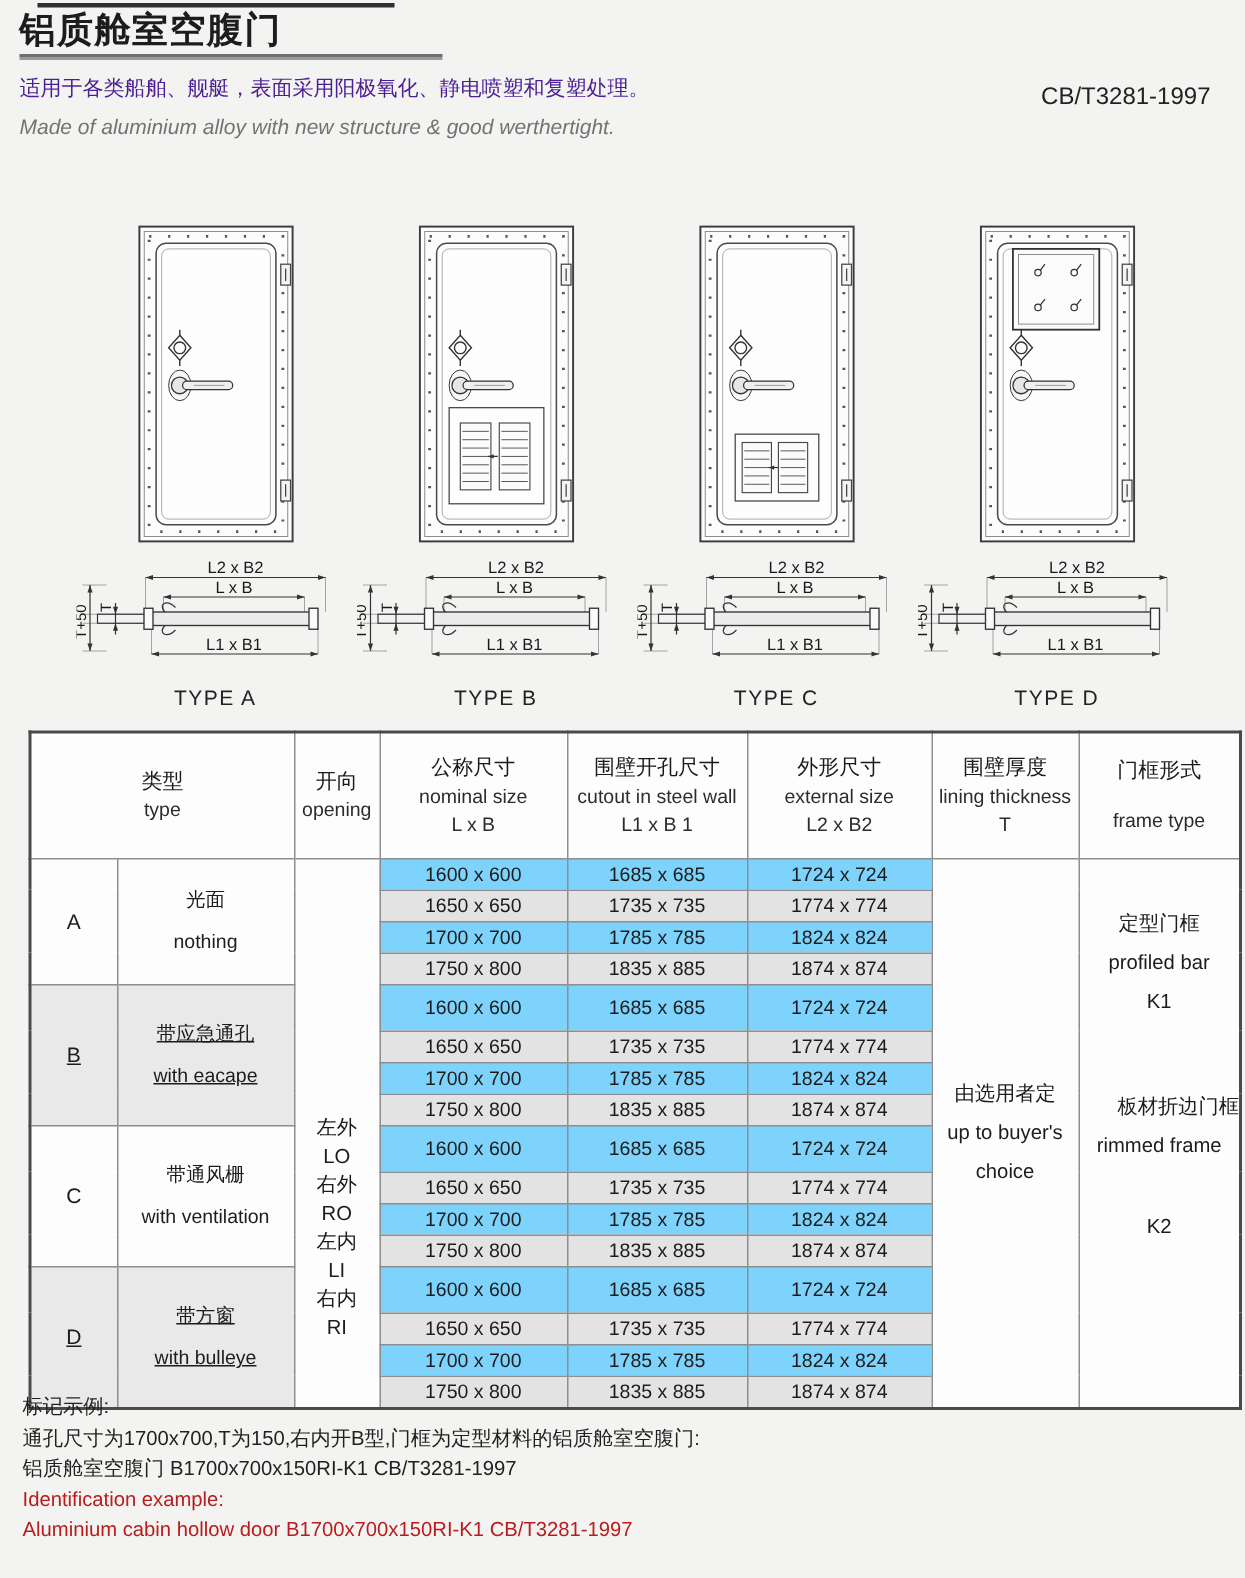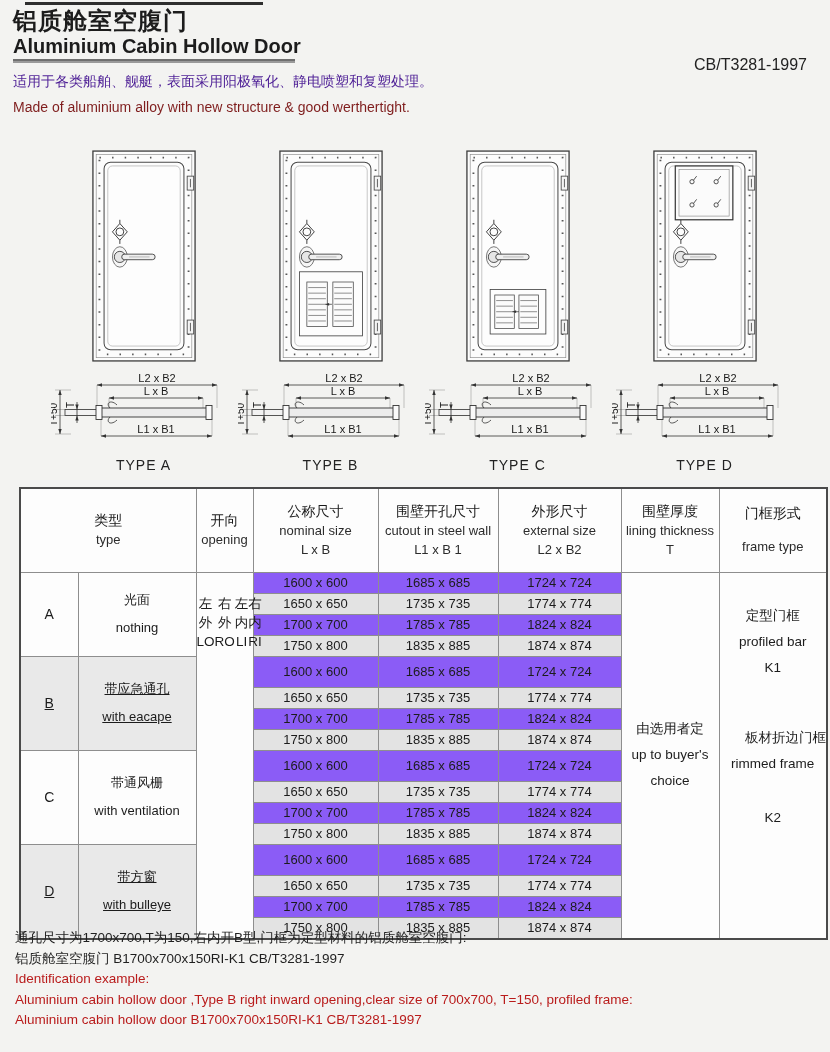--- a/index.html
+++ b/index.html
@@ -11,45 +11,45 @@
   }
   .scan-artifact { position:absolute; left:25px; top:2px; width:238px; height:3px; background:#2e2e2e; }
 
   
   .hdr { position:absolute; left:13px; top:8px; width:804px; }
   .title-cn { font-size:24px; font-weight:bold; letter-spacing:1px; line-height:26px; }
   .title-en { font-size:20px; font-weight:bold; line-height:22px; margin-top:1px; }
   .title-underline { width:282px; height:4px; border-top:2px solid #6f6f6f; border-bottom:2px solid #9a9a9a; margin-top:2px; }
   .std-code { position:absolute; right:10px; top:48px; font-size:16px; color:#222; }
   .desc-cn { margin-top:10px; font-size:14px; color:#4c1d95; }
-  .desc-en { margin-top:8px; font-size:14px; color:#7f1d1d; }
+  .desc-en { margin-top:8px; font-size:14px; color:#737373;font-style:italic; }
 
   
   .doors { position:absolute; left:50px; top:142px; width:748px; display:flex; }
   .door-col { width:187px; display:flex; flex-direction:column; align-items:center; }
   .door-svg { width:104px; height:228px; display:block; }
   .section-svg { width:186px; height:84px; display:block; margin-top:2px; }
   .type-label { font-size:14px; letter-spacing:1px; color:#222; margin-top:1px; }
 
   
   .spec-wrap { position:absolute; left:19px; top:487px; }
   table.spec { border-collapse:collapse; table-layout:fixed; width:807px; background:#fff; border:2px solid #4a4a4a; }
   table.spec th, table.spec td { border:1px solid #8e8e8e; padding:0; text-align:center; vertical-align:middle; }
   thead th { height:84px; background:#fdfdfd; font-weight:normal; }
   .h-cn { font-size:14px; color:#1a1a1a; line-height:19px; }
   .h-en { font-size:13px; color:#2c2c2c; line-height:19px; }
   .h-sub { font-size:13px; color:#2c2c2c; line-height:19px; }
-  td.size-td { height:20px; line-height:20px; font-size:13px; background:#8b5cf6; }
+  td.size-td { height:20px; line-height:20px; font-size:13px; background:#7dd3fc; }
   td.size-td.shade { background:#e3e3e3; }
   td.letter-td { font-size:14px; background:#fdfdfd; }
   td.desc-td { font-size:13px; background:#fdfdfd; }
   td.letter-td.group-shade, td.desc-td.group-shade { background:#e9e9e9;text-decoration:underline; }
   .desc-cnl { line-height:20px; } .desc-enl { line-height:20px; margin-top:8px; }
   td.opening-td, td.thick-td, td.frame-td { background:#fdfdfd; vertical-align:top; }
-  .opening-stack { display:flex; flex-direction:row; justify-content:flex-start; height:330px; padding:4px 0 26px 0; }
+  .opening-stack { display:flex; flex-direction:column; justify-content:flex-end; height:330px; padding:4px 0 26px 0; }
   .op-item div { line-height:19px; font-size:13.5px; }
   .thick-stack { display:flex; flex-direction:column; justify-content:center; height:335px; }
   .thick-stack div { line-height:26px; font-size:13.5px; }
   .frame-stack { height:335px; font-size:13.5px; }
   .frame-stack .fl { line-height:26px; }
   .fl.k1-cn { margin-top:30px; }
   .fl.k1-code { margin-top:0; }
   .fl.k2-cn { margin-top:44px;text-align:right; }
   .fl.k2-code { margin-top:28px; }
 
@@ -59,21 +59,20 @@
   .f-cn { color:#1f1f1f; }
   .f-en { color:#b91c1c; }
 </style>
 </head>
 <body>
 
 <div class="scan-artifact"></div>
 
 <div class="hdr">
   <div class="title-cn">铝质舱室空腹门</div>
-  <div class="title-en">Aluminium Cabin Hollow Door</div>
   <div class="title-underline"></div>
   <div class="std-code">CB/T3281-1997</div>
   <div class="desc-cn">适用于各类船舶、舰艇，表面采用阳极氧化、静电喷塑和复塑处理。</div>
   <div class="desc-en">Made of aluminium alloy with new structure &amp; good werthertight.</div>
 </div>
 
 <div class="doors" id="doors">
     <div class="door-col">
        <svg class="door-svg" viewBox="0 0 112 228">
     <rect x="1" y="1" width="110" height="226" fill="#fcfcfc" stroke="#3c3c3c" stroke-width="1.4"></rect>
@@ -591,18 +590,18 @@
         <tr>
           <td class="size-td shade">1750 x 800</td>
           <td class="size-td shade">1835 x 885</td>
           <td class="size-td shade">1874 x 874</td>
         </tr>
       </tbody>
   </table>
 </div>
 
 <div class="footer">
+  <div class="f-cn">标记示例:</div>
   <div class="f-cn">通孔尺寸为1700x700,T为150,右内开B型,门框为定型材料的铝质舱室空腹门:</div>
   <div class="f-cn">铝质舱室空腹门 B1700x700x150RI-K1 CB/T3281-1997</div>
   <div class="f-en">Identification example:</div>
-  <div class="f-en">Aluminium cabin hollow door ,Type B right inward opening,clear size of 700x700, T=150, profiled frame:</div>
   <div class="f-en">Aluminium cabin hollow door B1700x700x150RI-K1 CB/T3281-1997</div>
 </div>
 
 </body></html>

